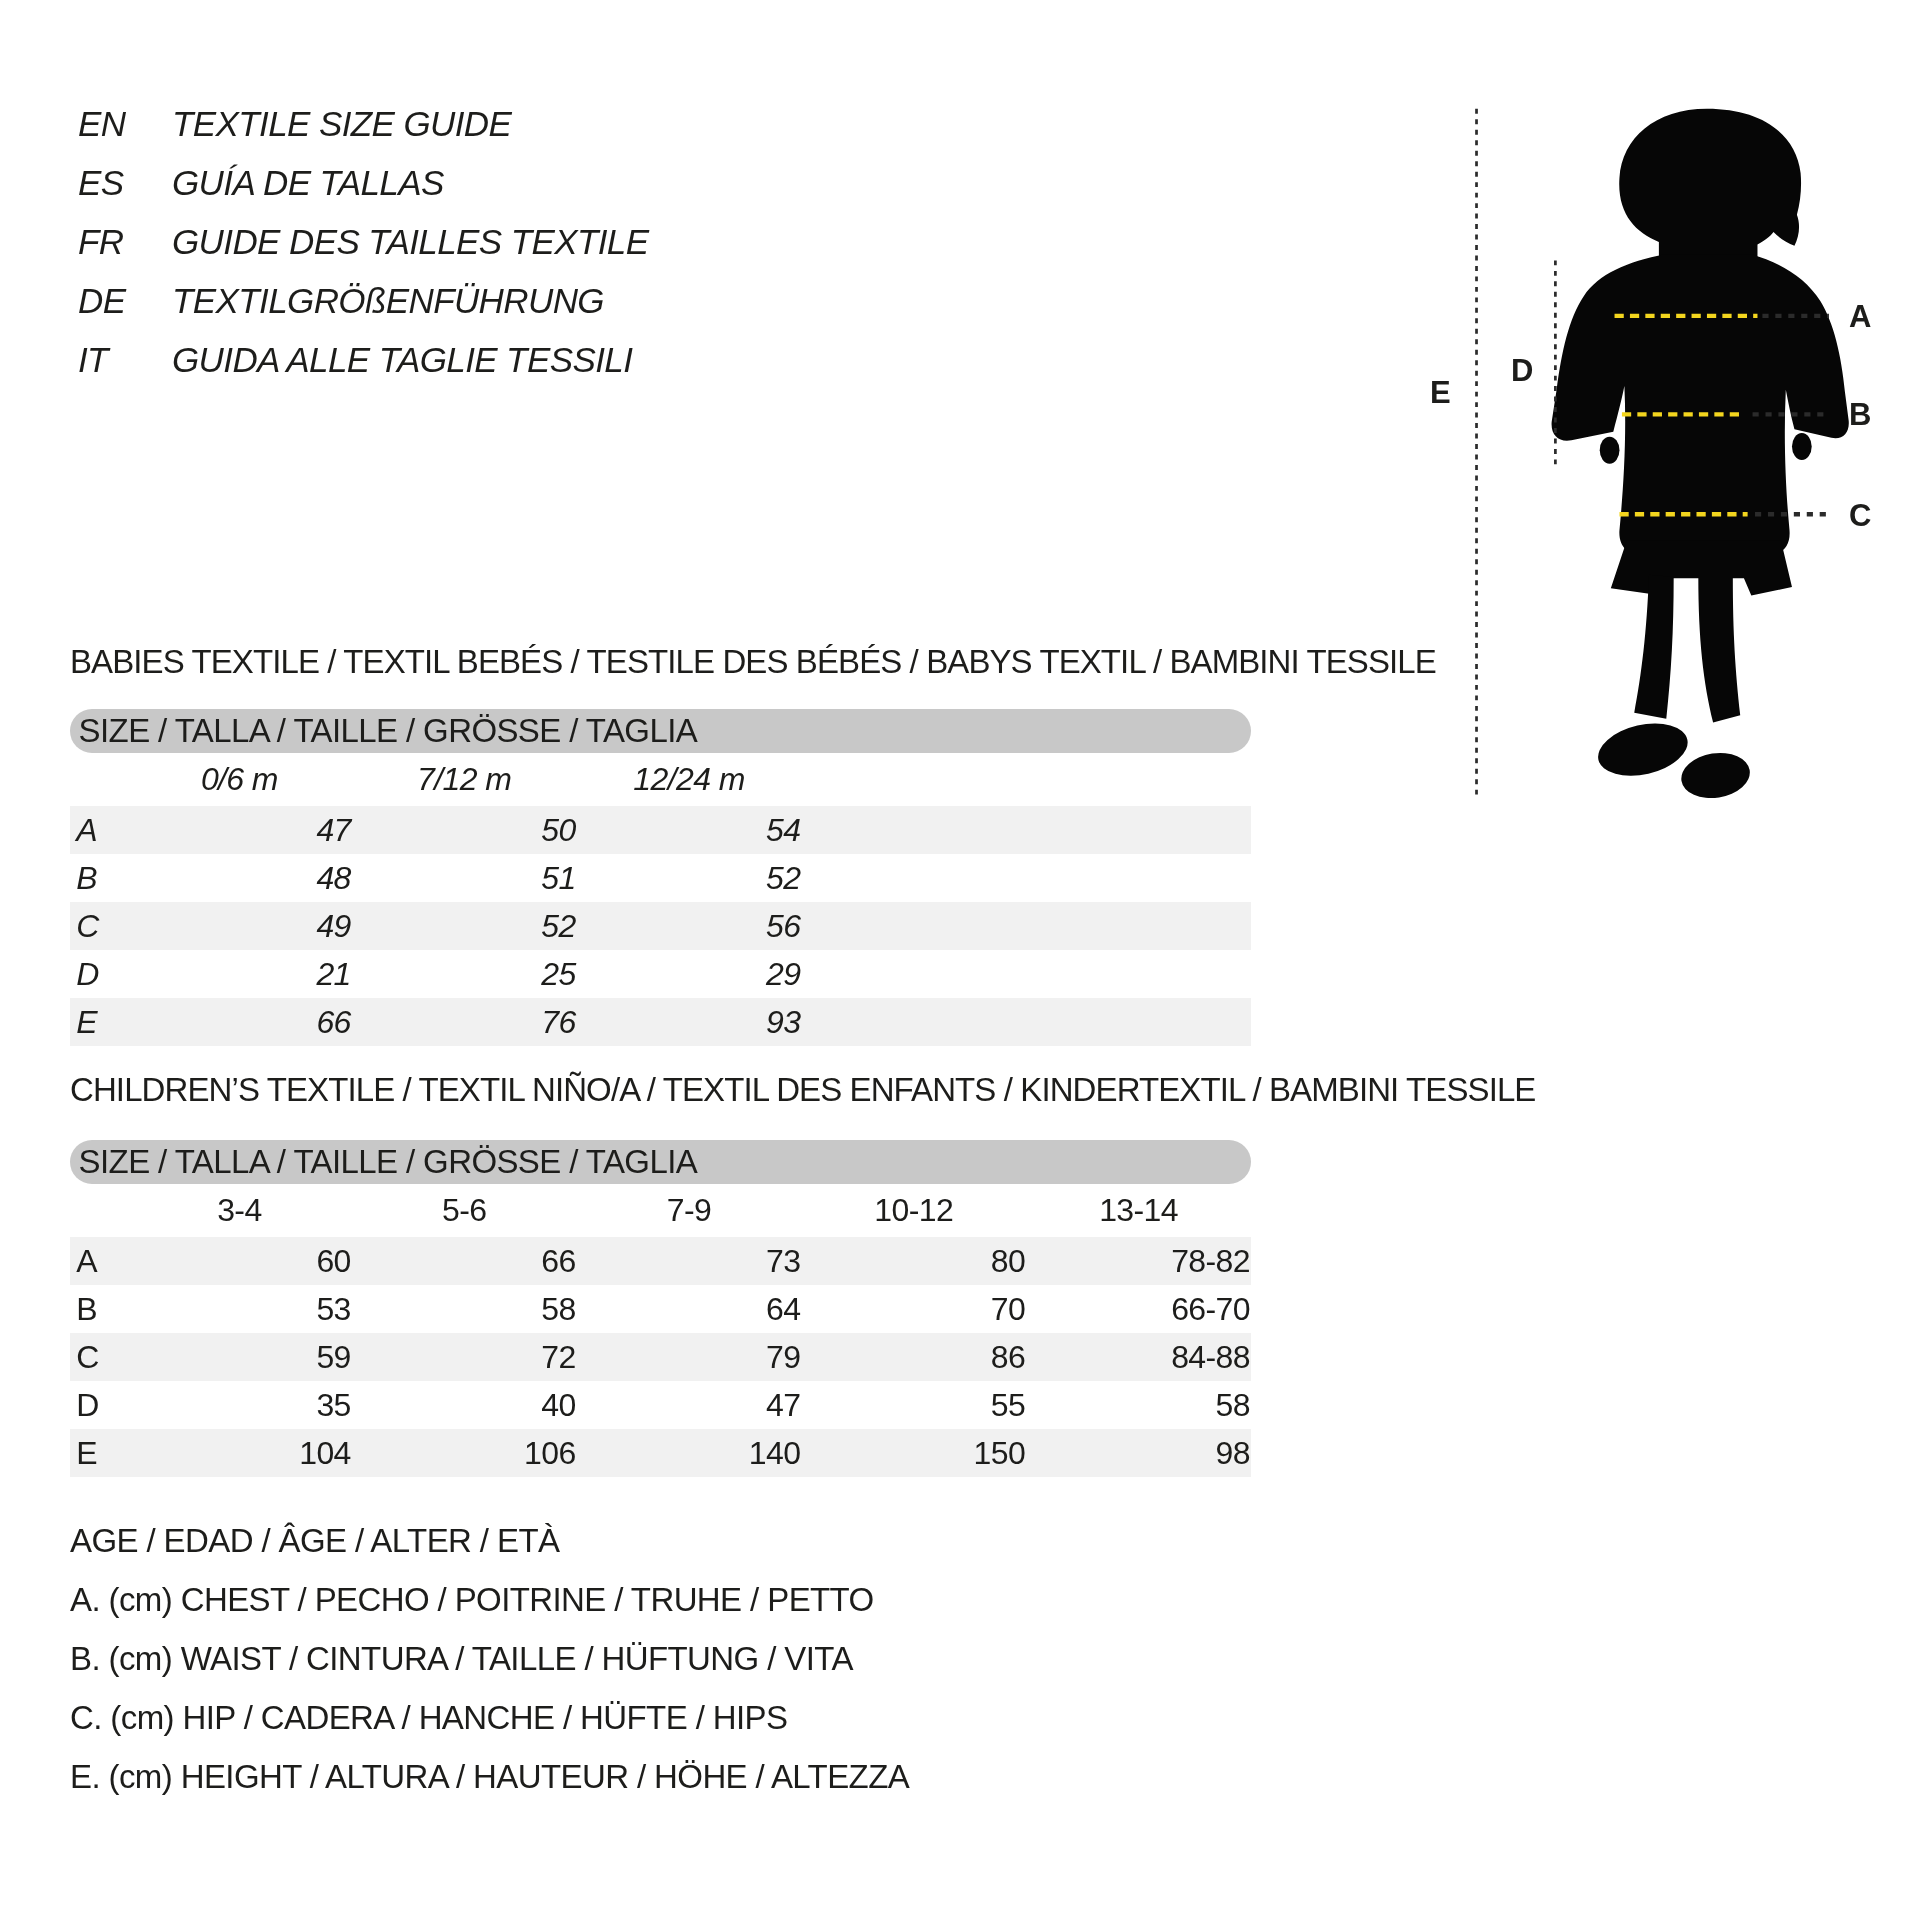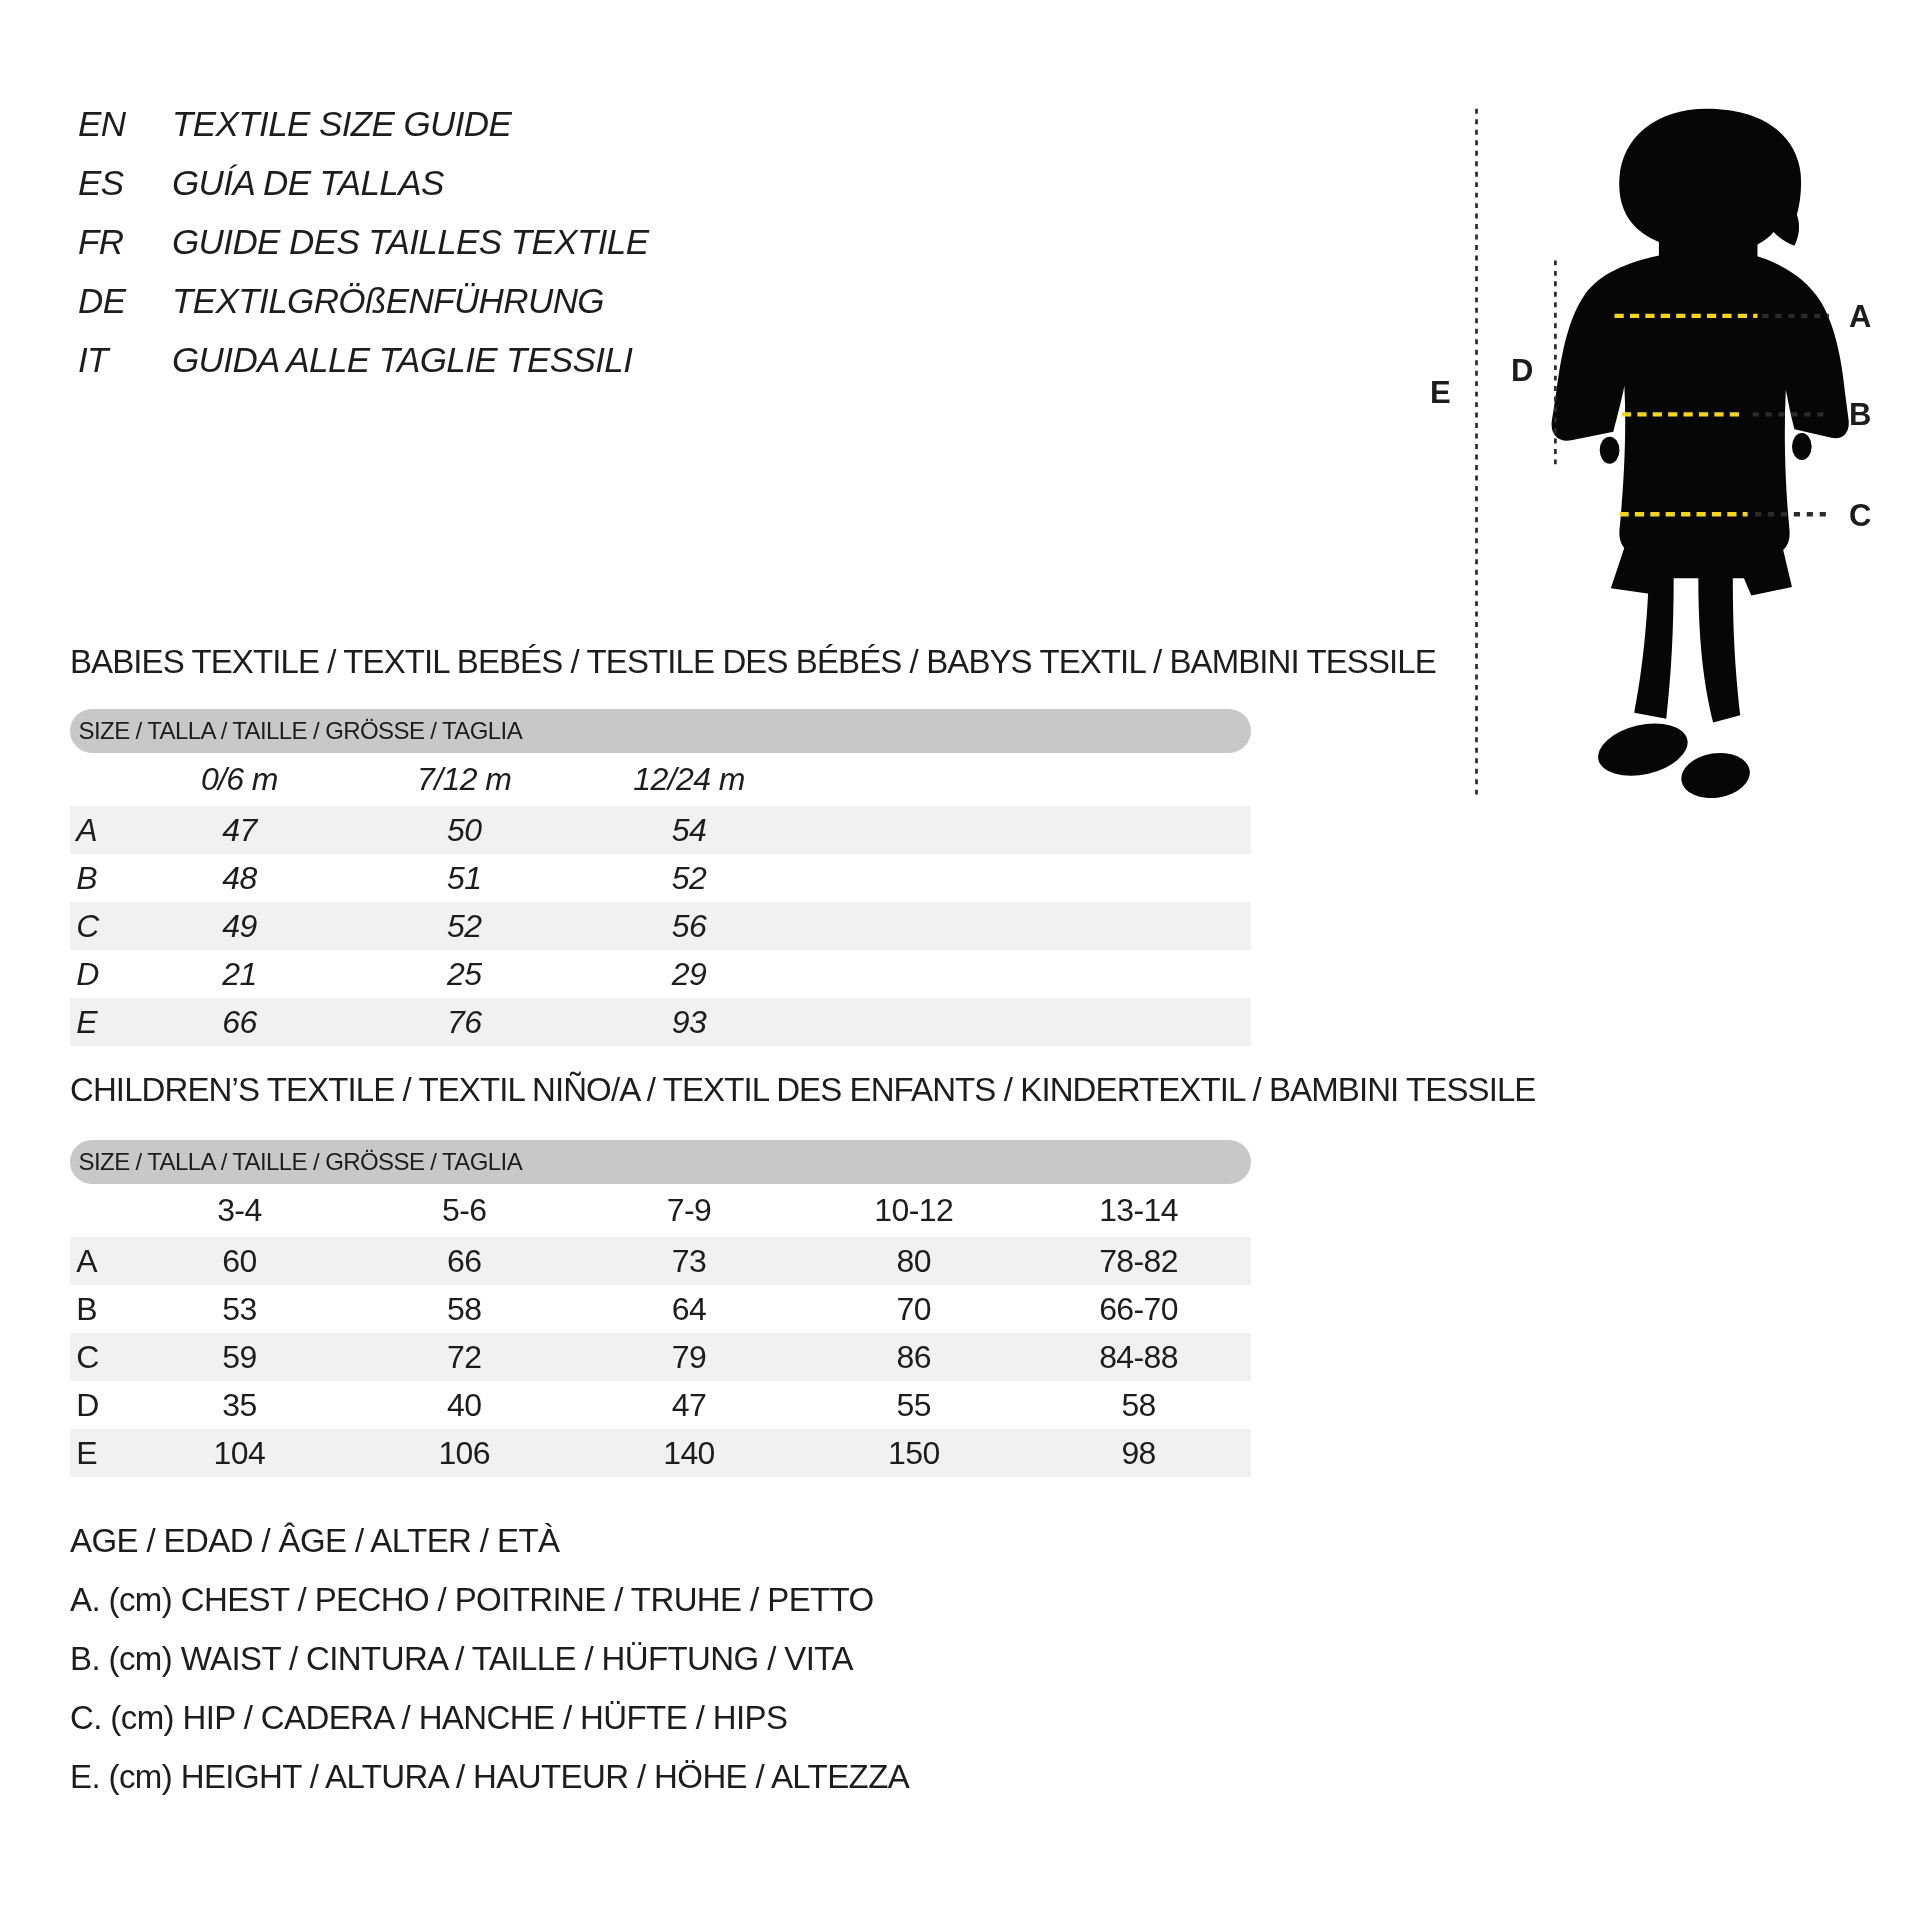--- a/index.html
+++ b/index.html
@@ -31,31 +31,31 @@
   .lbl-e{left:35px;top:294px;}
 
   
   .sect-heading{
     position:absolute;left:70px;
     font-size:33px;letter-spacing:-0.9px;white-space:nowrap;line-height:41px;
   }
   .size-bar{
     position:absolute;left:70px;width:1181px;height:44px;
     background:#c8c8c8;
-    font-size:24px;letter-spacing:-0.6px;line-height:44px;
+    font-size:33px;letter-spacing:-0.6px;line-height:44px;
     padding-left:8.6px;box-sizing:border-box;white-space:nowrap;border-radius:22px;
   }
   table.size-table{
     position:absolute;left:70px;width:1181px;
     border-collapse:collapse;table-layout:fixed;
     font-size:32px;letter-spacing:-0.6px;
   }
   table.size-table col.c-label{width:57px;}
   table.size-table thead td{height:51px;text-align:center;vertical-align:middle;background:#ffffff;}
-  table.size-table tbody td{height:46px;text-align:center;vertical-align:middle;}
+  table.size-table tbody td{height:46px;text-align:right;vertical-align:middle;}
   table.size-table td.row-label{text-align:left;padding-left:6.2px;}
   table.size-table tbody tr:nth-child(odd){background:#f1f1f1;}
 
   .t-babies-heading{top:641px;}
   .t-babies-bar{top:709px;}
   .t-babies{top:753px;font-style:italic;}
   .t-children-heading{top:1069px;}
   .t-children-bar{top:1140px;}
   .t-children{top:1184px;}
 

